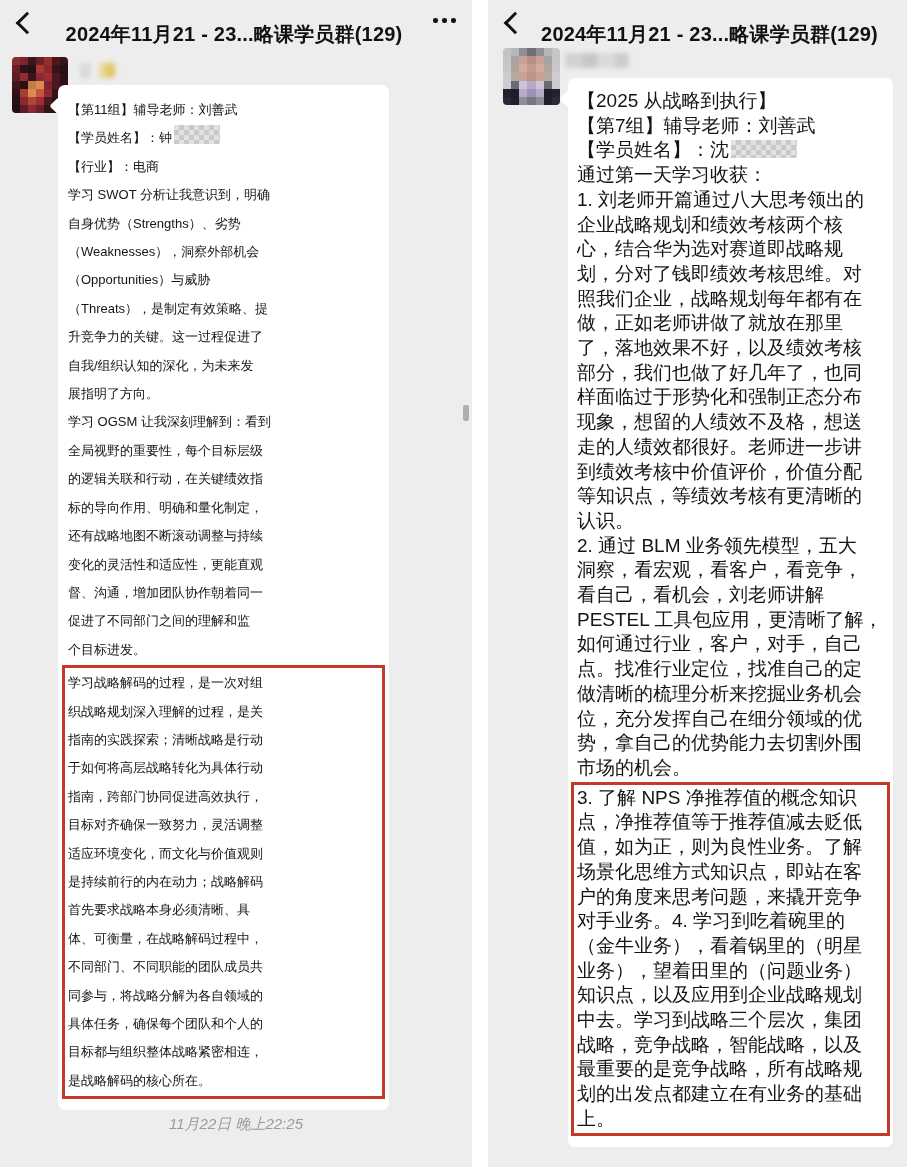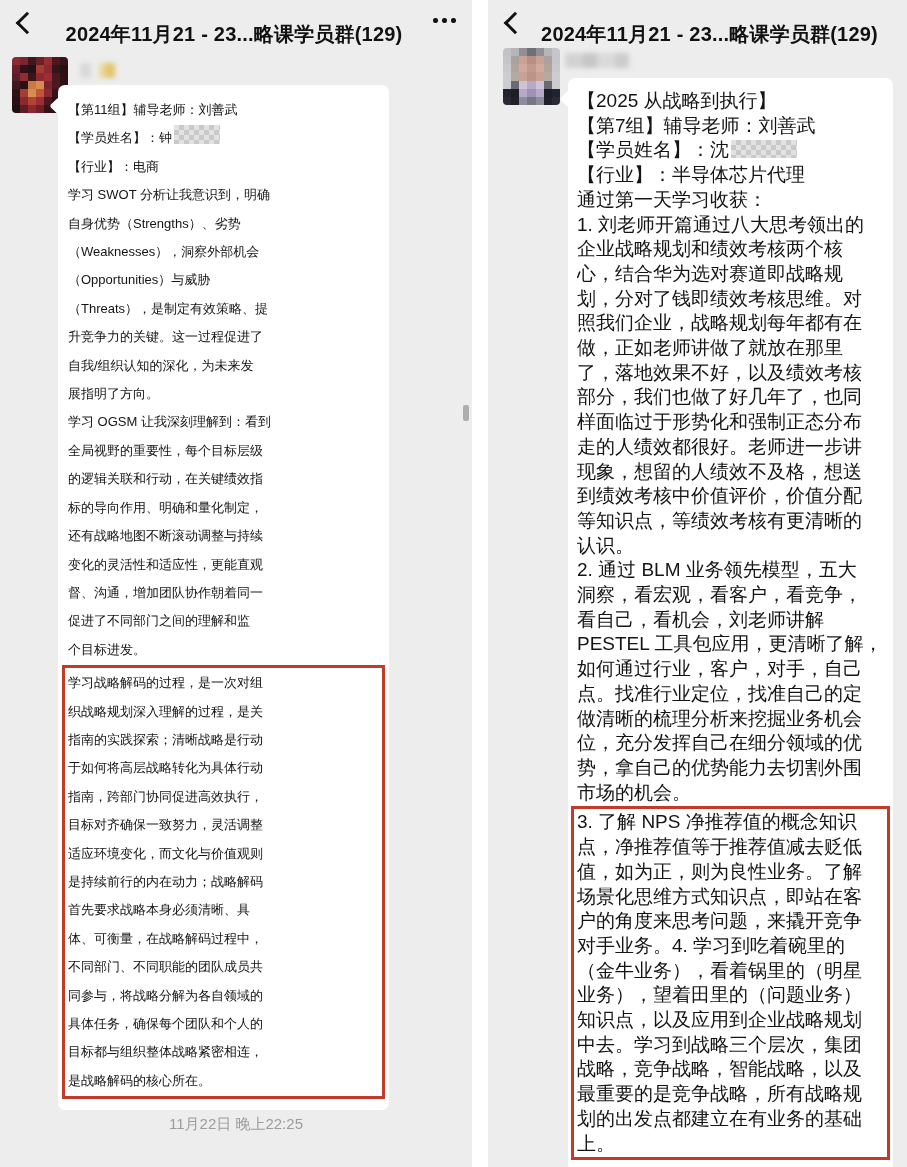--- a/index.html
+++ b/index.html
@@ -42,21 +42,21 @@
   .right .bubble{left:80px;top:78px;width:325px;padding:11px 9px;font-size:19px;line-height:24.7px;}
   .line{white-space:nowrap;overflow:hidden;}
   .section.boxed{border:3px solid #c43a28;margin:1px -6px 0 -6px;padding:1px 3px;}
   .redact{display:inline-block;vertical-align:-2px;margin-left:2px;
           background:repeating-conic-gradient(#c9c9c9 0% 25%,#e2e2e2 0% 50%) 0 0/10px 10px;}
   .left .redact{width:46px;height:19px;}
   .right .redact{width:66px;height:18px;}
 
   
   .timestamp{position:absolute;top:1115px;left:0;width:100%;text-align:center;
-             color:#9c9c9c;font-size:15px;}
+             color:#9c9c9c;font-size:15px;font-style:italic;}
   .scroll-thumb{position:absolute;right:3px;top:405px;width:6px;height:16px;background:#aeaeae;border-radius:2px;}
 </style>
 </head>
 <body>
 
 <div class="app">
 
   <section class="panel left">
     <header class="chat-header">
       <span class="back-btn">
@@ -237,33 +237,32 @@
         <span style="width: 14px; background: rgb(198, 198, 198);"></span>
         <span style="width: 18px; background: rgb(218, 218, 218);"></span>
         <span style="width: 14px; background: rgb(204, 204, 204);"></span>
       </div>
 
     <div class="bubble">
         <div class="section">
           <div class="line">【2025 从战略到执行】</div>
           <div class="line">【第7组】辅导老师：刘善武</div>
           <div class="line">【学员姓名】：沈<span class="redact"></span></div>
-          <div class="line">【行业】：半导体芯片代理</div>
           <div class="line">通过第一天学习收获：</div>
           <div class="line">1. 刘老师开篇通过八大思考领出的</div>
           <div class="line">企业战略规划和绩效考核两个核</div>
           <div class="line">心，结合华为选对赛道即战略规</div>
           <div class="line">划，分对了钱即绩效考核思维。对</div>
           <div class="line">照我们企业，战略规划每年都有在</div>
           <div class="line">做，正如老师讲做了就放在那里</div>
           <div class="line">了，落地效果不好，以及绩效考核</div>
           <div class="line">部分，我们也做了好几年了，也同</div>
           <div class="line">样面临过于形势化和强制正态分布</div>
+          <div class="line">现象，想留的人绩效不及格，想送</div>
           <div class="line">走的人绩效都很好。老师进一步讲</div>
-          <div class="line">现象，想留的人绩效不及格，想送</div>
           <div class="line">到绩效考核中价值评价，价值分配</div>
           <div class="line">等知识点，等绩效考核有更清晰的</div>
           <div class="line">认识。</div>
           <div class="line">2. 通过 BLM 业务领先模型，五大</div>
           <div class="line">洞察，看宏观，看客户，看竞争，</div>
           <div class="line">看自己，看机会，刘老师讲解</div>
           <div class="line">PESTEL 工具包应用，更清晰了解，</div>
           <div class="line">如何通过行业，客户，对手，自己</div>
           <div class="line">点。找准行业定位，找准自己的定</div>
           <div class="line">做清晰的梳理分析来挖掘业务机会</div>

